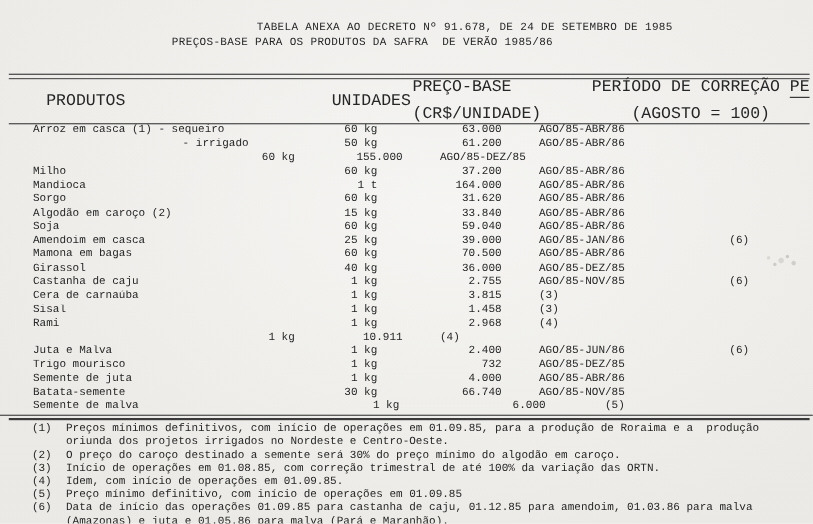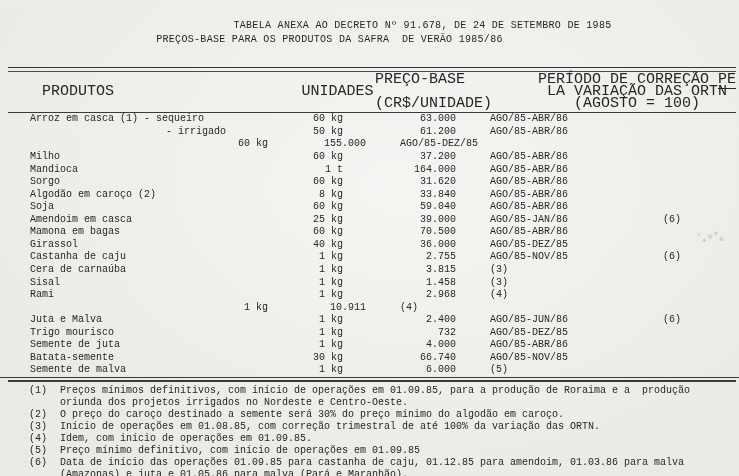--- a/index.html
+++ b/index.html
@@ -45,21 +45,21 @@
   }
   .thead { padding-top: 2px; padding-bottom: 3px; }
   .thead .grid-row { font-size: 15px; line-height: 11.8px; white-space: pre; font-family: Liberation Mono, monospace; }
   .hc-products { padding-left: 42px; text-align: left; }
   .hc-units  { text-align: center; }
   .hc-price  { text-align: center; }
   .hc-period { text-align: center; padding-left: 70px; }
   .hyph { border-bottom: 1px solid #262626; }
   
   .tbody .grid-row { font-size: 10px; line-height: 12.55px; white-space: pre; }
-  .tbody .grid-row:last-child { border-bottom: 1px solid #3a3a3a; }
+  .tbody .grid-row:last-child { border-bottom: 1px solid #3a3a3a; gap: 20px; }
   .c-product { padding-left: 30px; overflow: hidden; }
   .grid-row.indent .c-product { padding-left: 166px; }
   .c-unit  { text-align: right; padding-right: 32px; }
   .c-price { text-align: right; padding-right: 9px; }
   .c-period { position: relative; padding-left: 25px; }
   .c-period .ref { position: absolute; right: 58px; top: 0; }
   
   .footnotes { margin-top: 3px; font-size: 10px; line-height: 12px; }
   .footnote { position: relative; padding-left: 60px; white-space: pre; }
   .footnote .fn-ref { position: absolute; left: 29px; top: 0; }
@@ -96,40 +96,39 @@
     <div class="grid-row">
       <div class="hc-products"></div>
       <div class="hc-units"></div>
       <div class="hc-price">PREÇO-BASE</div>
       <div class="hc-period"><span>PERÍODO DE CORREÇÃO </span><span class="hyph">PE</span></div>
     </div>
     <div class="grid-row">
       <div class="hc-products">PRODUTOS</div>
       <div class="hc-units">UNIDADES</div>
       <div class="hc-price"></div>
-      <div class="hc-period">LA VARIAÇÃO DAS ORTN</div>
     </div>
     <div class="grid-row">
       <div class="hc-products"></div>
       <div class="hc-units"></div>
       <div class="hc-price">(CR$/UNIDADE)</div>
       <div class="hc-period">(AGOSTO = 100)</div>
     </div>
   </div>
 
   <div class="rule rule-headsep"></div>
 
   <div class="tbody">
       <div class="grid-row"><div class="c-product">Arroz em casca (1) - sequeiro</div><div class="c-unit">60 kg</div><div class="c-price">63.000</div><div class="c-period"><span>AGO/85-ABR/86</span></div></div>
       <div class="grid-row indent"><div class="c-product">- irrigado</div><div class="c-unit">50 kg</div><div class="c-price">61.200</div><div class="c-period"><span>AGO/85-ABR/86</span></div></div>
       <div class="grid-row"><div class="c-unit">60 kg</div><div class="c-price">155.000</div><div class="c-period"><span>AGO/85-DEZ/85</span></div></div>
       <div class="grid-row"><div class="c-product">Milho</div><div class="c-unit">60 kg</div><div class="c-price">37.200</div><div class="c-period"><span>AGO/85-ABR/86</span></div></div>
       <div class="grid-row"><div class="c-product">Mandioca</div><div class="c-unit">1 t</div><div class="c-price">164.000</div><div class="c-period"><span>AGO/85-ABR/86</span></div></div>
       <div class="grid-row"><div class="c-product">Sorgo</div><div class="c-unit">60 kg</div><div class="c-price">31.620</div><div class="c-period"><span>AGO/85-ABR/86</span></div></div>
-      <div class="grid-row"><div class="c-product">Algodão em caroço (2)</div><div class="c-unit">8 kg</div><div class="c-price">33.840</div><div class="c-period"><span>AGO/85-ABR/86</span></div></div>
+      <div class="grid-row"><div class="c-product">Algodão em caroço (2)</div><div class="c-unit">15 kg</div><div class="c-price">33.840</div><div class="c-period"><span>AGO/85-ABR/86</span></div></div>
       <div class="grid-row"><div class="c-product">Soja</div><div class="c-unit">60 kg</div><div class="c-price">59.040</div><div class="c-period"><span>AGO/85-ABR/86</span></div></div>
       <div class="grid-row"><div class="c-product">Amendoim em casca</div><div class="c-unit">25 kg</div><div class="c-price">39.000</div><div class="c-period"><span>AGO/85-JAN/86</span><span class="ref">(6)</span></div></div>
       <div class="grid-row"><div class="c-product">Mamona em bagas</div><div class="c-unit">60 kg</div><div class="c-price">70.500</div><div class="c-period"><span>AGO/85-ABR/86</span></div></div>
       <div class="grid-row"><div class="c-product">Girassol</div><div class="c-unit">40 kg</div><div class="c-price">36.000</div><div class="c-period"><span>AGO/85-DEZ/85</span></div></div>
       <div class="grid-row"><div class="c-product">Castanha de caju</div><div class="c-unit">1 kg</div><div class="c-price">2.755</div><div class="c-period"><span>AGO/85-NOV/85</span><span class="ref">(6)</span></div></div>
       <div class="grid-row"><div class="c-product">Cera de carnaúba</div><div class="c-unit">1 kg</div><div class="c-price">3.815</div><div class="c-period"><span>(3)</span></div></div>
       <div class="grid-row"><div class="c-product">Sisal</div><div class="c-unit">1 kg</div><div class="c-price">1.458</div><div class="c-period"><span>(3)</span></div></div>
       <div class="grid-row"><div class="c-product">Rami</div><div class="c-unit">1 kg</div><div class="c-price">2.968</div><div class="c-period"><span>(4)</span></div></div>
       <div class="grid-row"><div class="c-unit">1 kg</div><div class="c-price">10.911</div><div class="c-period"><span>(4)</span></div></div>
       <div class="grid-row"><div class="c-product">Juta e Malva</div><div class="c-unit">1 kg</div><div class="c-price">2.400</div><div class="c-period"><span>AGO/85-JUN/86</span><span class="ref">(6)</span></div></div>

